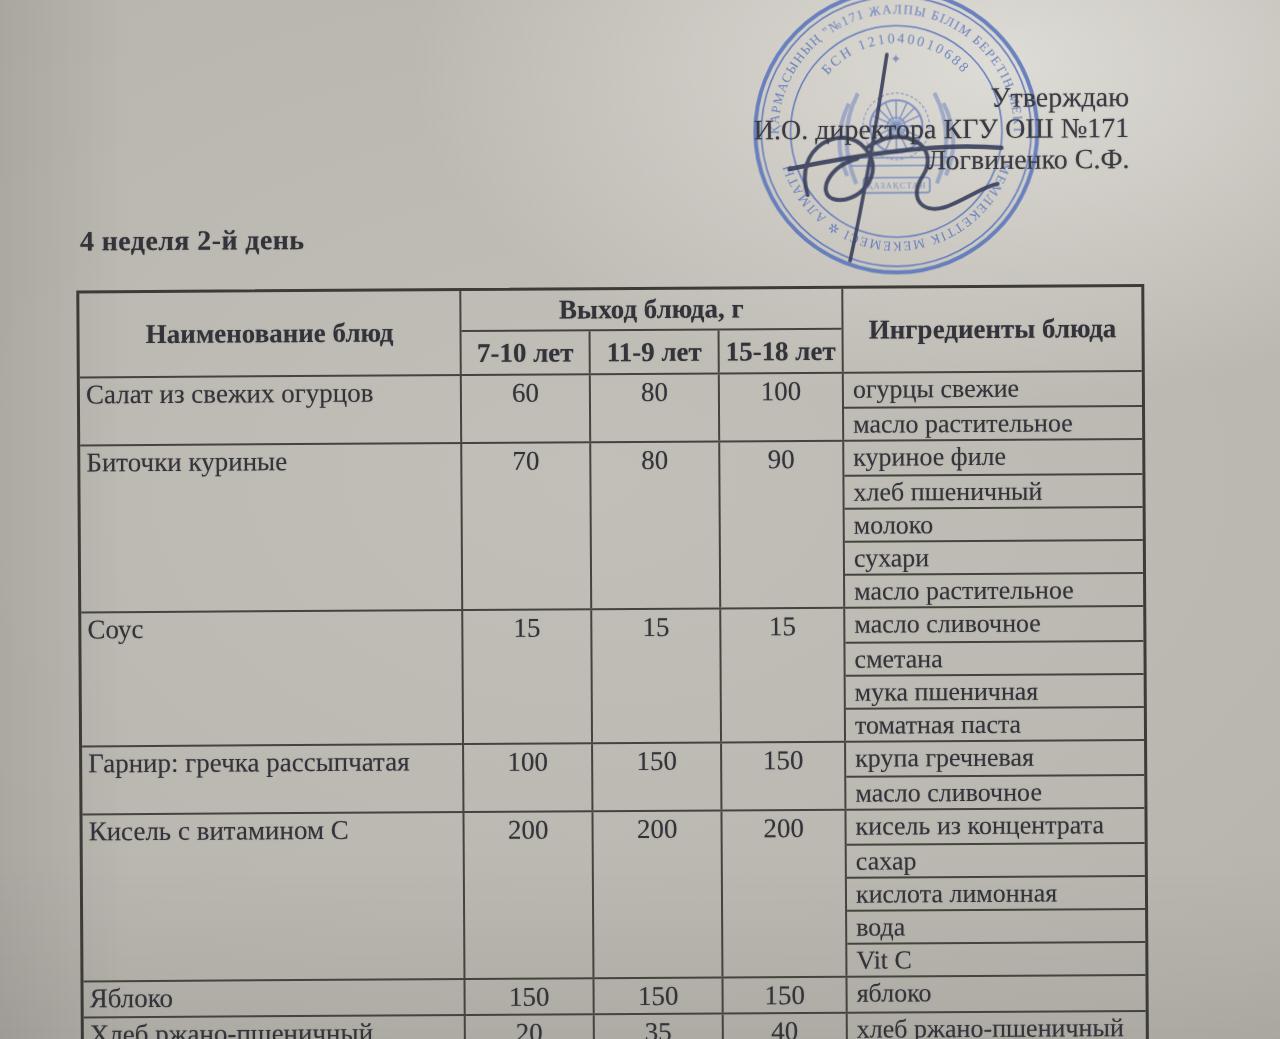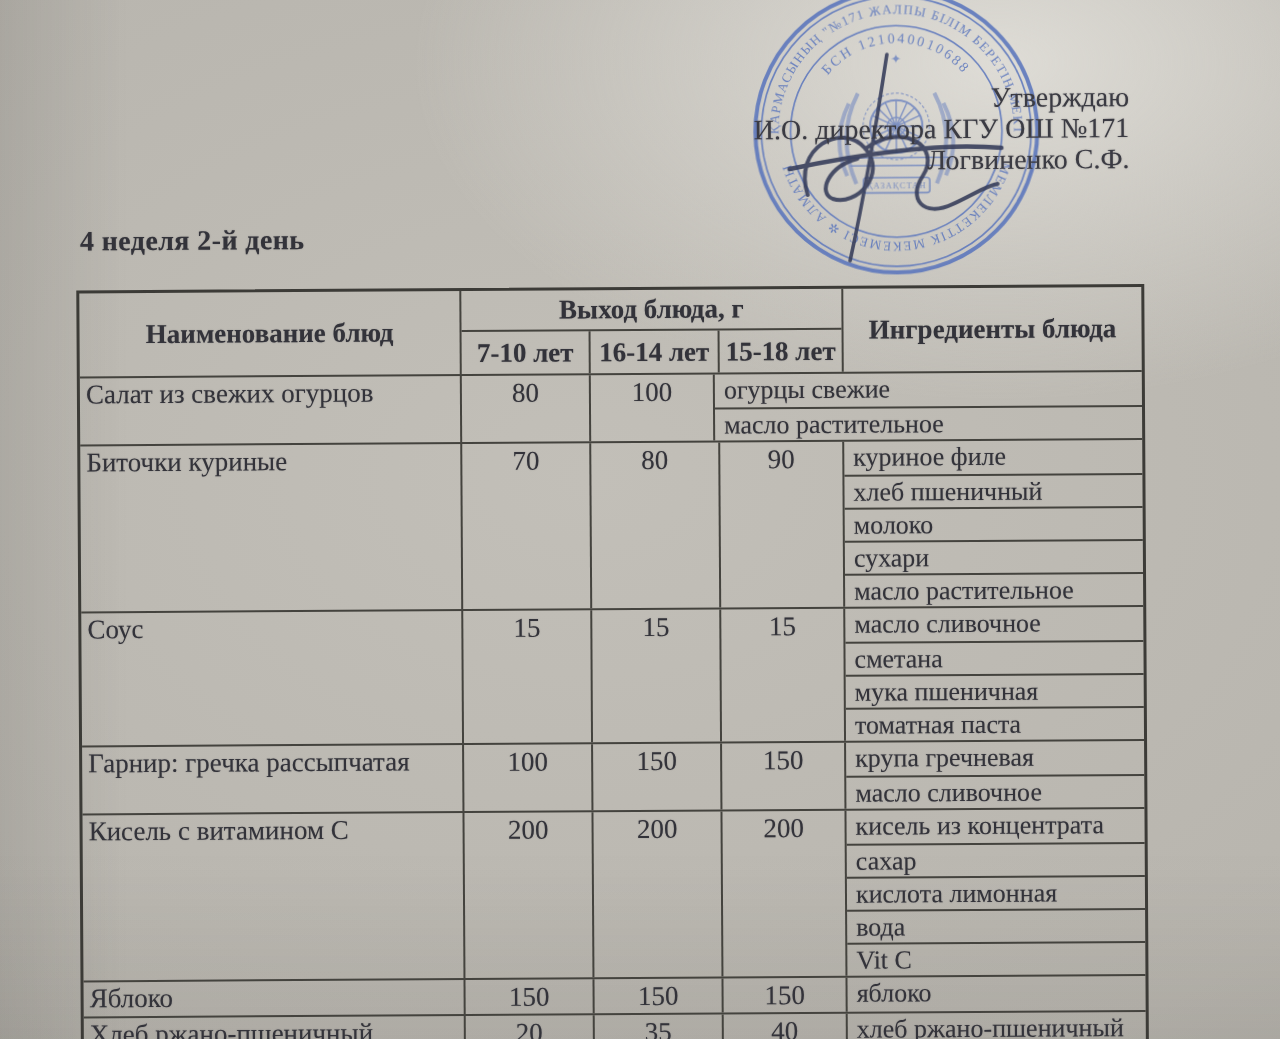--- a/index.html
+++ b/index.html
@@ -126,29 +126,30 @@
 
   <div class="doc-title">4 неделя 2-й день</div>
 
   <div class="menu-table">
     <div class="thead">
       <div class="name-h">Наименование блюд</div>
       <div class="out-wrap">
         <div class="out-h">Выход блюда, г</div>
         <div class="ages">
           <div class="age age-0">7-10 лет</div>
-          <div class="age age-1">16-14 лет</div>
+          <div class="age age-1">11-9 лет</div>
           <div class="age age-2">15-18 лет</div>
         </div>
       </div>
       <div class="ingr-h">Ингредиенты блюда</div>
     </div>
     <div class="tbody">
         <div class="dish-row">
           <div class="dname">Салат из свежих огурцов</div>
+          <div class="num n0">60</div>
           <div class="num n1">80</div>
           <div class="num n2">100</div>
           <div class="ingr-stack">
             <div class="ingr-item">огурцы свежие</div>
             <div class="ingr-item">масло растительное</div>
           </div>
         </div>
         <div class="dish-row">
           <div class="dname">Биточки куриные</div>
           <div class="num n0">70</div>

